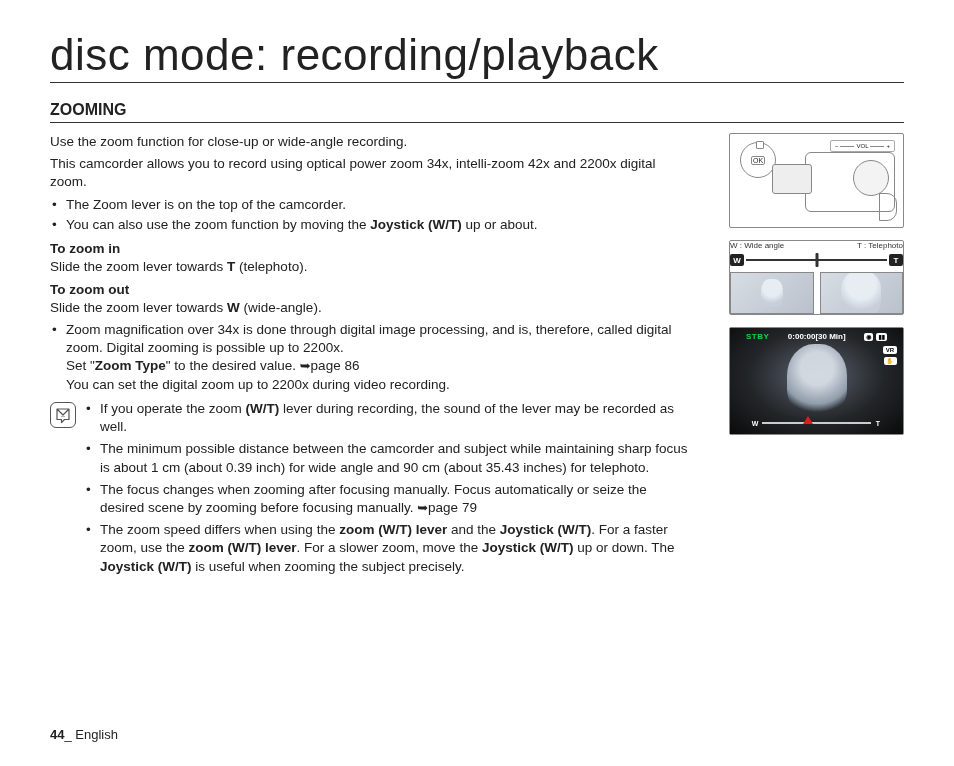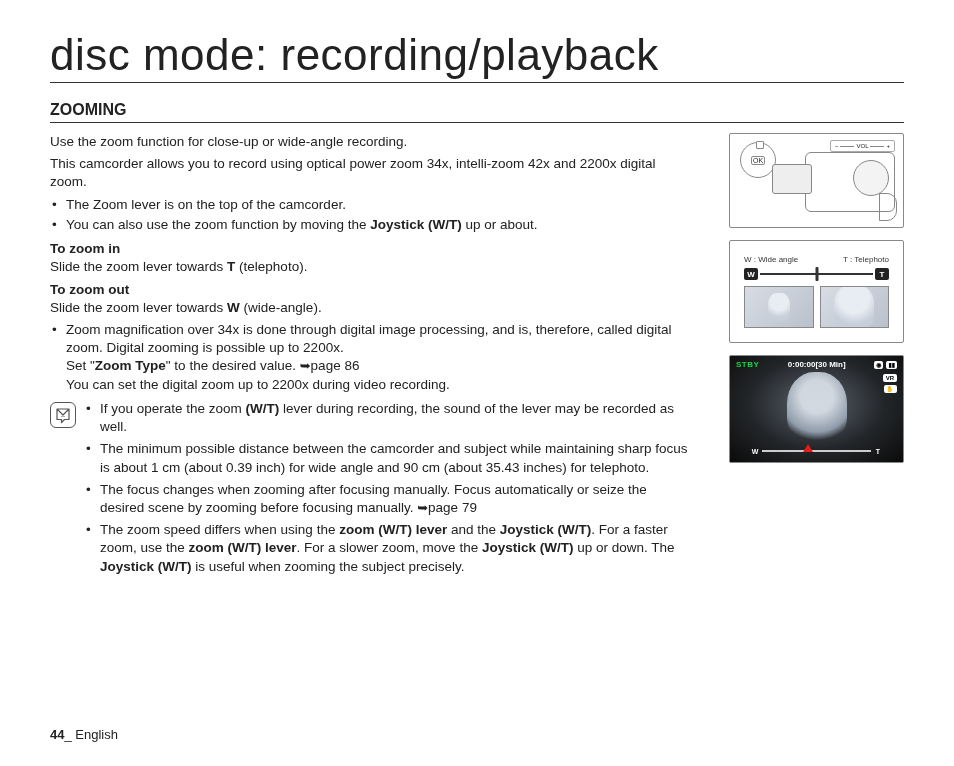--- a/index.html
+++ b/index.html
@@ -72,40 +72,40 @@
   .cam-lens { position:absolute; right:14px; top:26px; width:36px; height:36px; border:1.5px solid #888; border-radius:50%; background:#f3f3f3;}
   .cam-screen { position:absolute; left:42px; top:30px; width:40px; height:30px; border:1.5px solid #888; border-radius:3px; background:#eee;}
   .joy { position:absolute; left:10px; top:8px; width:36px; height:36px; border:1.5px solid #888; border-radius:50%; background:#fff; display:flex;align-items:center;justify-content:center; font-size:8px;}
   .joy::before{content:"";position:absolute;top:-2px;left:15px;width:6px;height:6px;border:1px solid #888;border-radius:1px;background:#fff;}
   .joy-ok{font-size:7px;border:1px solid #888;padding:0 1px;border-radius:2px;}
   .vol { position:absolute; right:8px; top:6px; font-size:6px; border:1px solid #aaa; padding:2px 4px; border-radius:2px; display:flex; align-items:center; gap:2px;}
   .vol-line{display:inline-block;width:14px;height:1px;background:#888;}
   .strap{position:absolute; right:6px; bottom:6px; width:18px;height:28px;border:1.5px solid #888;border-radius:0 10px 10px 0;}
 
   .fig2 {
-    border:1px solid #888; background:#fff; padding:14px; font-size:8px;
+    border:1px solid #888; background:#fff; padding:0; font-size:8px;
     border-radius:2px;
   }
   .fig2-labels { display:flex; justify-content:space-between; margin-bottom:4px; color:#333;}
   .zoom-bar { position:relative; height:12px; display:flex; align-items:center; margin-bottom:6px;}
   .zoom-bar .track{flex:1;height:2px;background:#333;margin:0 2px;}
   .zoom-bar .cap{width:14px;height:12px;background:#222;color:#fff;font-size:8px;font-weight:bold;display:flex;align-items:center;justify-content:center;border-radius:2px;}
   .zoom-bar .knob{position:absolute;left:50%;top:-1px;width:3px;height:14px;background:#333;border-radius:1px;transform:translateX(-50%);}
   .thumbs{display:flex;gap:6px;justify-content:space-between;}
   .thumb{flex:1;height:42px;border:1px solid #888;background:linear-gradient(135deg,#d8dde4,#b9c1cc);position:relative;overflow:hidden;}
   .thumb .person{position:absolute;left:50%;top:50%;transform:translate(-50%,-50%);width:22px;height:28px;background:radial-gradient(circle at 50% 30%, #e8edf3 40%, #c7cfda 70%);border-radius:40% 40% 30% 30%;}
   .thumb.zoomed .person{width:40px;height:44px;}
 
   .fig3 {
     border:1px solid #888; height:108px; background:#151515; position:relative; overflow:hidden;
     border-radius:2px;
   }
   .fig3 .scene{position:absolute;inset:0;background:radial-gradient(ellipse at 50% 45%, #5c6470 0%, #232629 55%, #0a0a0a 100%);}
   .fig3 .dancer{position:absolute;left:50%;top:48%;transform:translate(-50%,-50%);width:60px;height:70px;background:radial-gradient(circle at 50% 35%, #dfe6ee 30%, #9aa7b6 65%, transparent 80%);border-radius:45% 45% 35% 35%;opacity:0.9;}
-  .osd-top{position:absolute;top:4px;left:0;right:0;display:flex;justify-content:space-between;align-items:center;padding:0 6px;font-size:8px;color:#fff;}
+  .osd-top{position:absolute;top:4px;left:0;right:0;display:flex;justify-content:space-between;align-items:center;padding:0 16px;font-size:8px;color:#fff;}
   .stby{color:#17d443;font-weight:bold;letter-spacing:0.5px;}
   .tc{color:#fff;font-weight:bold;}
   .osd-icons{display:flex;gap:3px;align-items:center;}
   .osd-icons span{display:inline-block;background:#fff;color:#000;font-size:6px;font-weight:bold;padding:1px 2px;border-radius:2px;line-height:1;}
   .osd-right{position:absolute;top:18px;right:6px;display:flex;flex-direction:column;gap:3px;align-items:flex-end;}
   .osd-right span{display:inline-block;background:#fff;color:#000;font-size:6px;font-weight:bold;padding:1px 3px;border-radius:2px;line-height:1;}
   .zbar{position:absolute;bottom:6px;left:20px;right:20px;height:10px;display:flex;align-items:center;}
   .zbar .zt{font-size:7px;color:#fff;font-weight:bold;width:10px;text-align:center;}
   .zbar .ztrack{flex:1;height:2px;background:#ccc;position:relative;margin:0 2px;}
   .zbar .zptr{position:absolute;left:38%;top:-6px;width:0;height:0;border-left:5px solid transparent;border-right:5px solid transparent;border-bottom:8px solid #e41b1b;}

